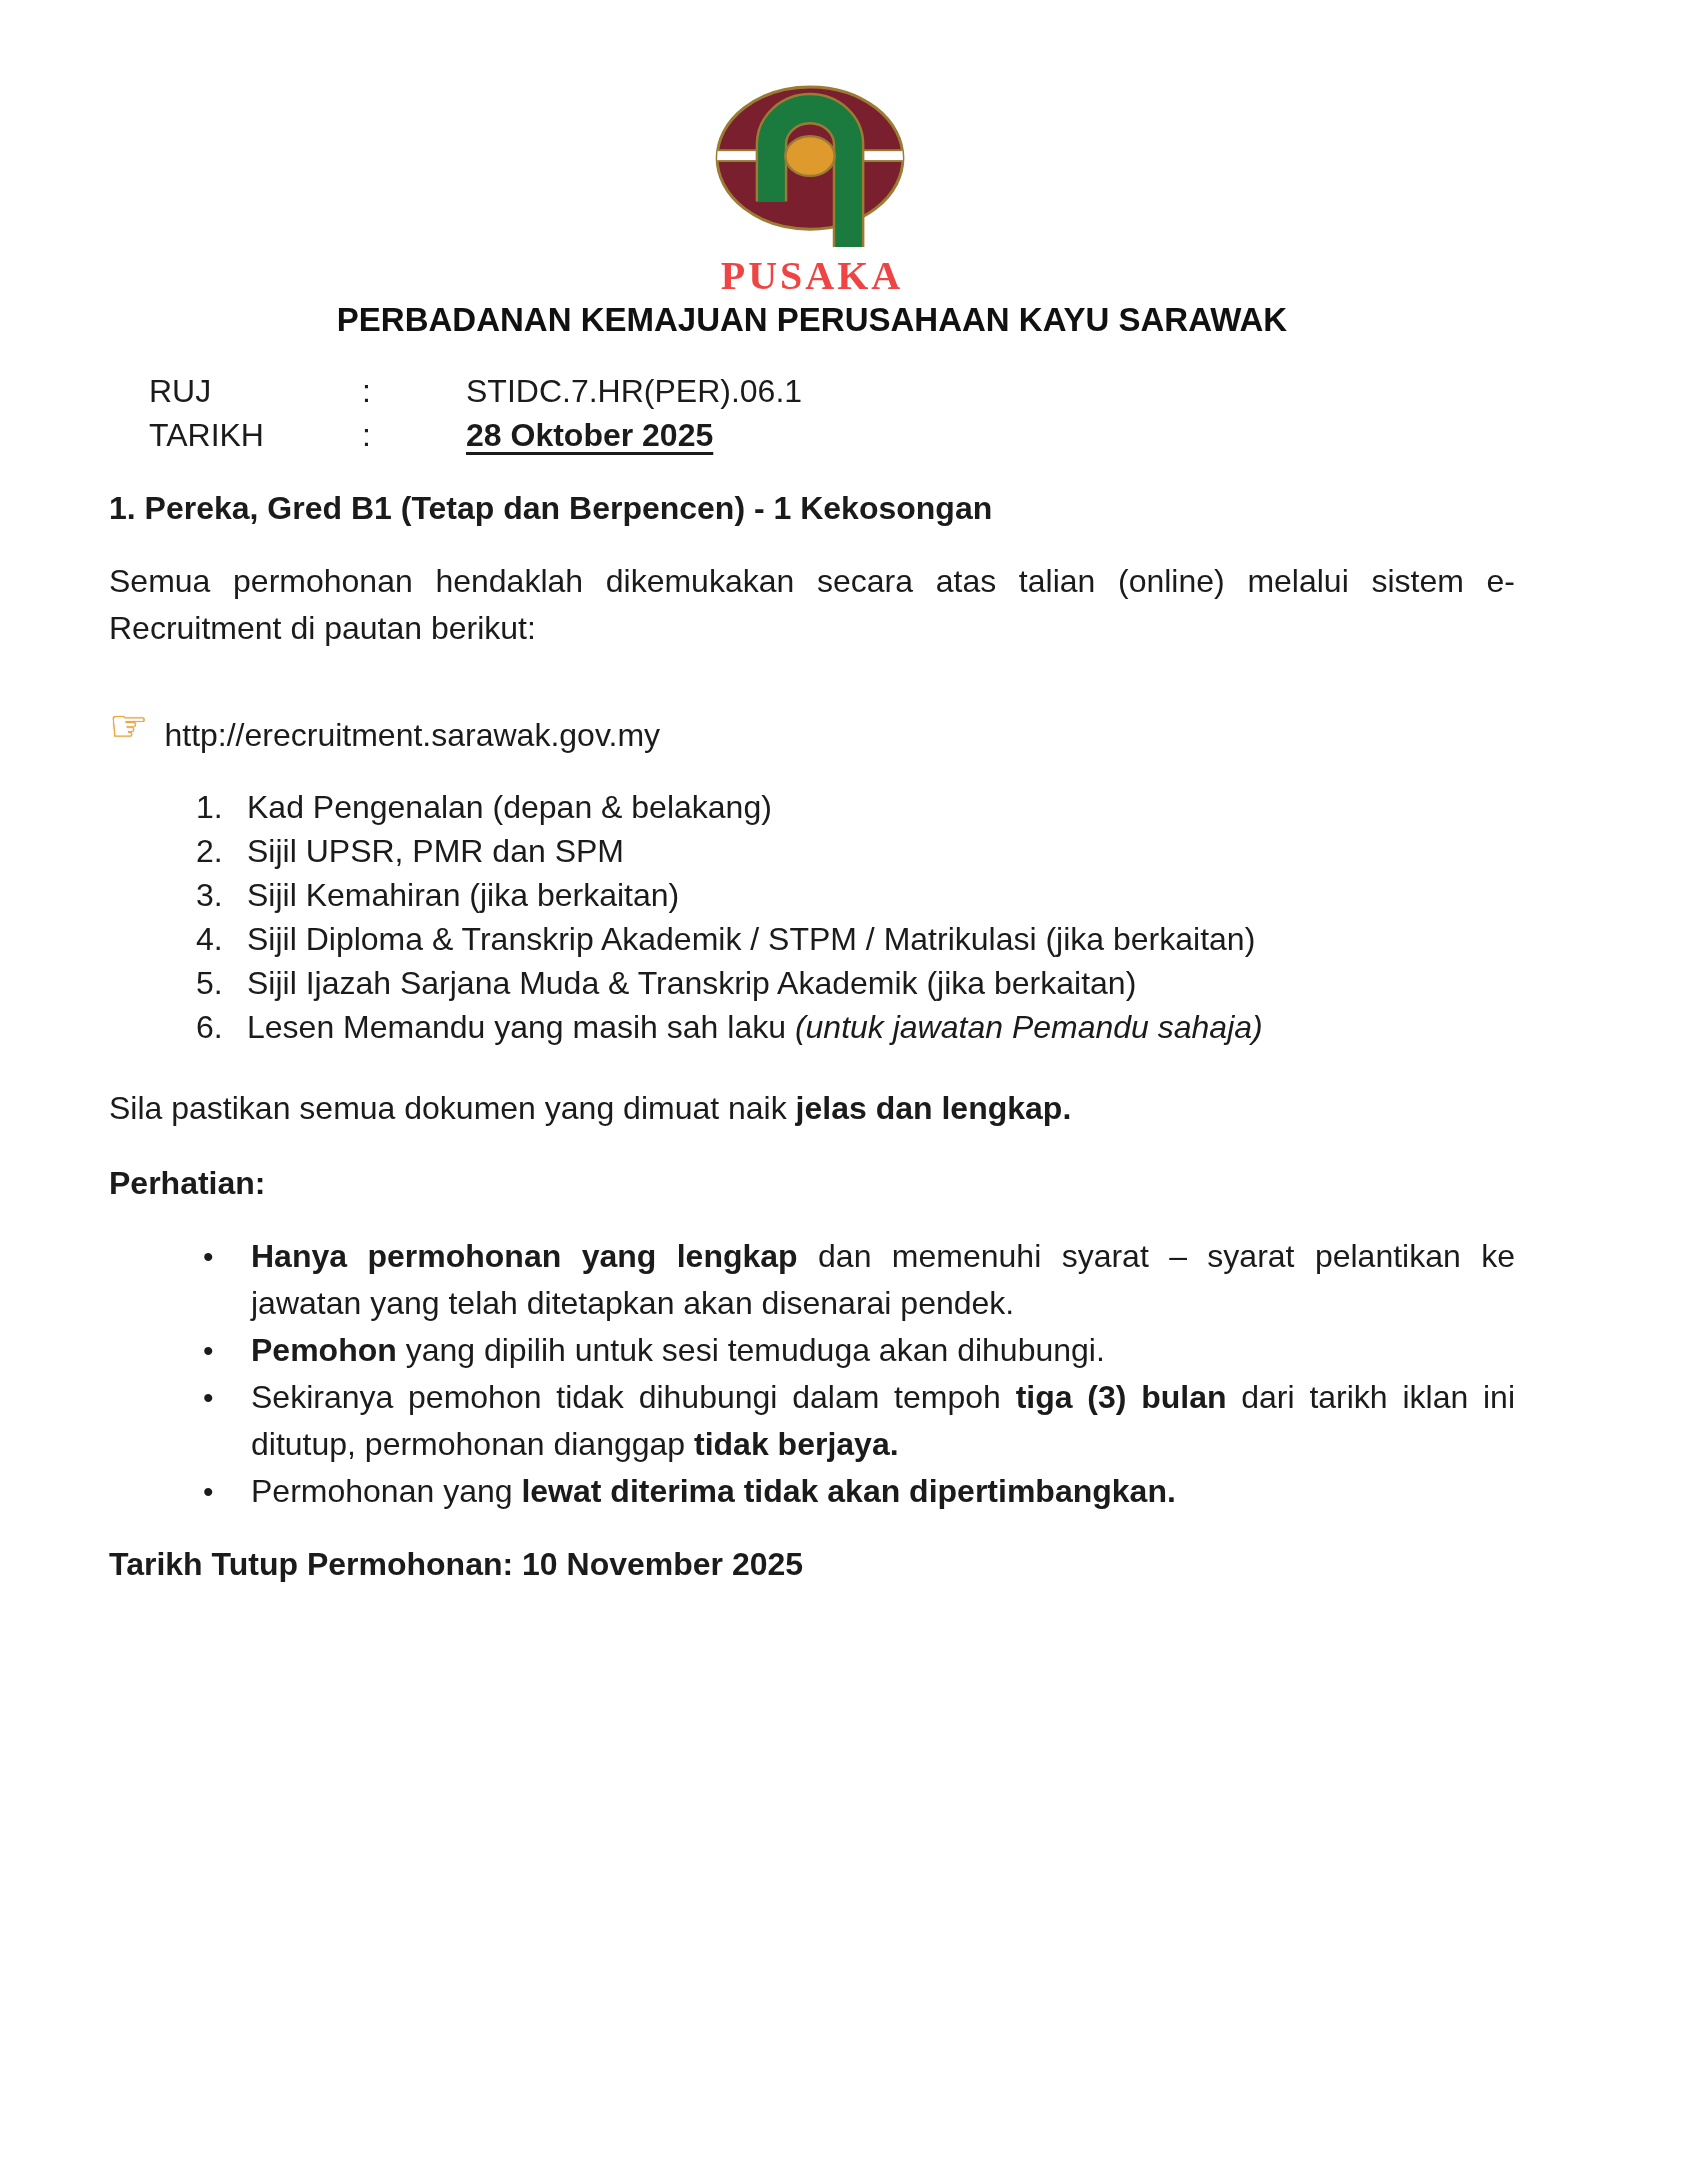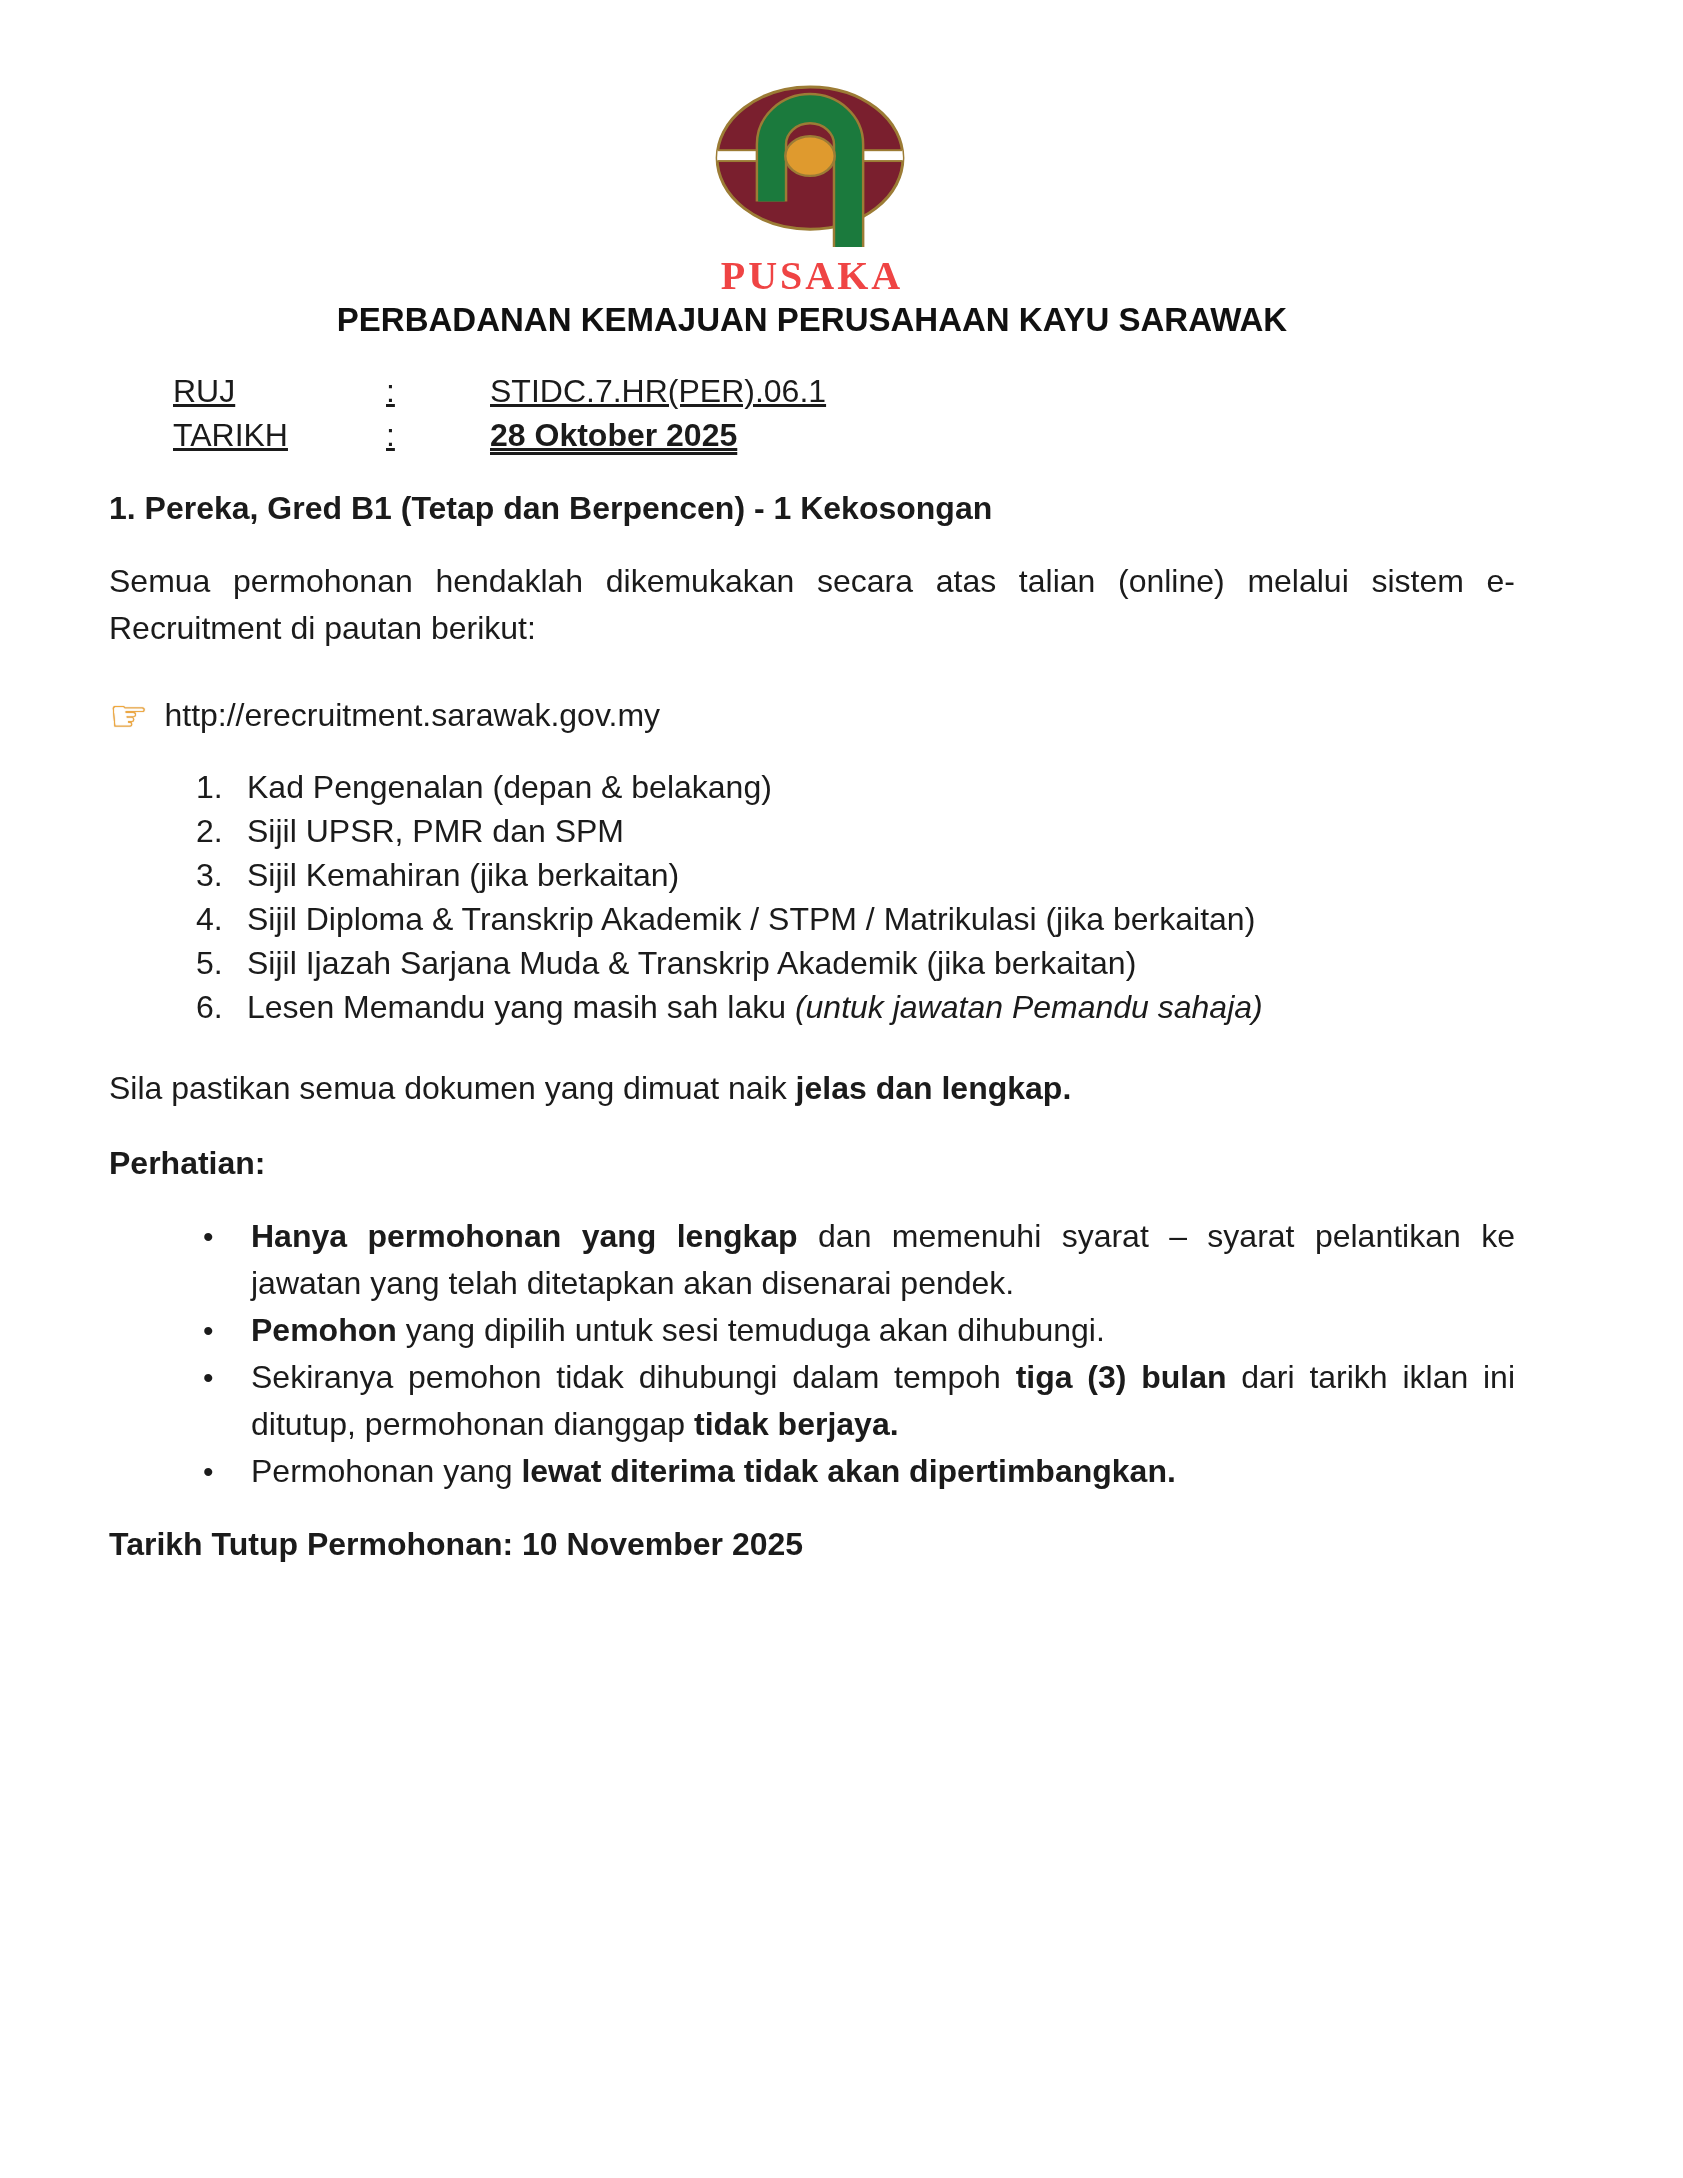--- a/index.html
+++ b/index.html
@@ -19,21 +19,21 @@
     font-weight:bold;font-size:40px;line-height:46px;
     letter-spacing:3px;color:#ef4444;margin-top:2px;
   }
   .doc-title{
     text-align:center;font-weight:bold;font-size:33px;line-height:42px;
     margin:24px 0 0 0;color:#111;
   }
   .doc-title.second{margin-top:0;}
 
   
-  .refblock{margin:28px 0 0 64px;text-decoration:underline;}
+  .refblock{margin:28px 0 0 40px;}
   .refrow{display:flex;line-height:44px;}
   .ref-label{width:213px;}
   .ref-colon{width:104px;}
   .date-value{font-weight:bold;text-decoration:underline;text-decoration-thickness:3px;text-underline-offset:6px;text-align:center;}
 
   p{margin:0;}
   .just{text-align:justify;}
   .mt-intro{margin-top:67px;}
   .mt-head{margin-top:28px;}
   .mt-online{margin-top:26px;}
@@ -45,21 +45,21 @@
   .bold{font-weight:bold;}
   .b{font-weight:bold;}
   .i{font-style:italic;}
 
   .linkline{display:flex;align-items:center;gap:16px;}
   .hand-icon{
     font-size:44px;line-height:44px;color:#f2a93b;
     text-shadow:0 0 1px #c07818;
     flex:0 0 auto;
   }
-  .url{color:#1b1b1b;text-decoration:none;}
+  .url{color:#1b1b1b;text-decoration:none;margin-top:20px;}
 
   
   .doc-list{margin:26px 0 0 87px;}
   .doc-item{display:grid;grid-template-columns:51px 1fr;line-height:44px;}
 
   
   .note-list{margin:26px 0 0 94px;}
   .note-item{display:grid;grid-template-columns:48px 1fr;line-height:47px;}
   .bullet{font-size:30px;}
   .note-text{text-align:justify;}

